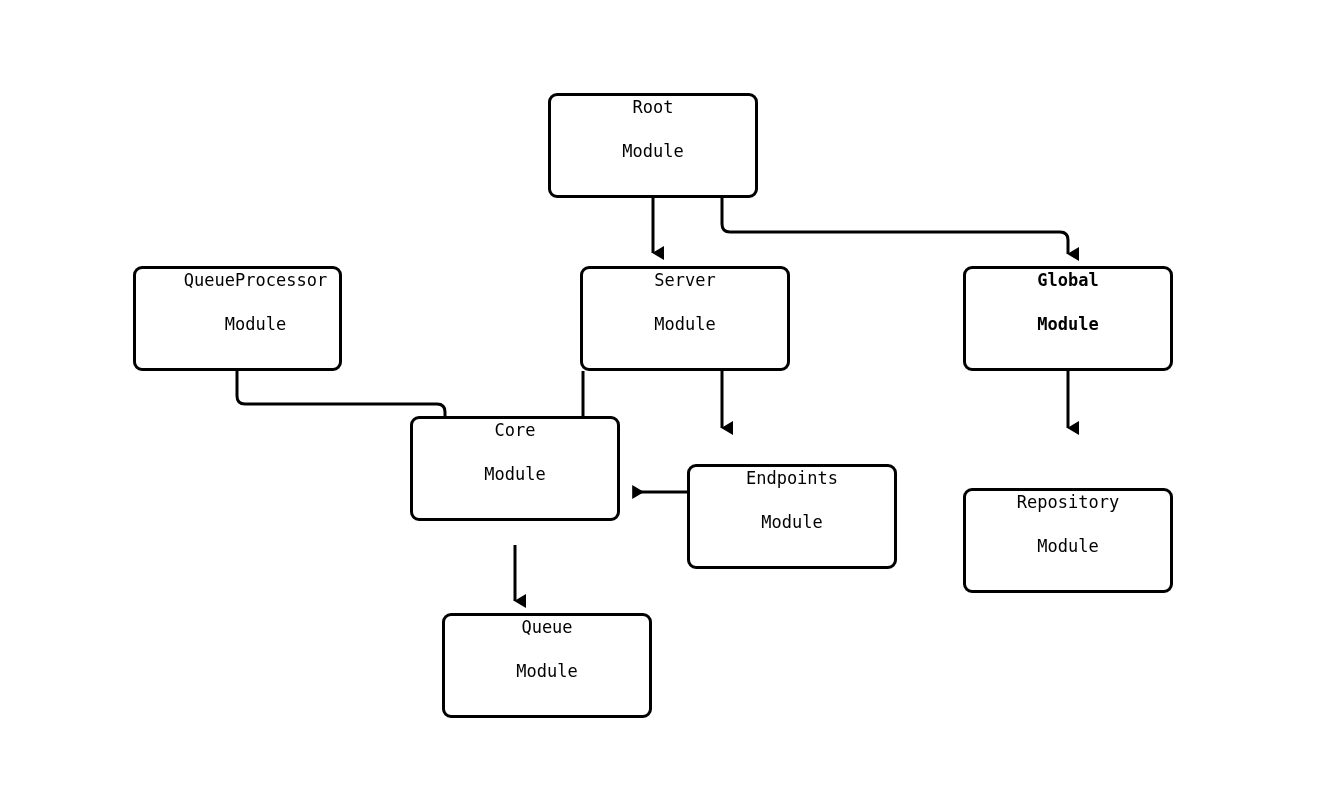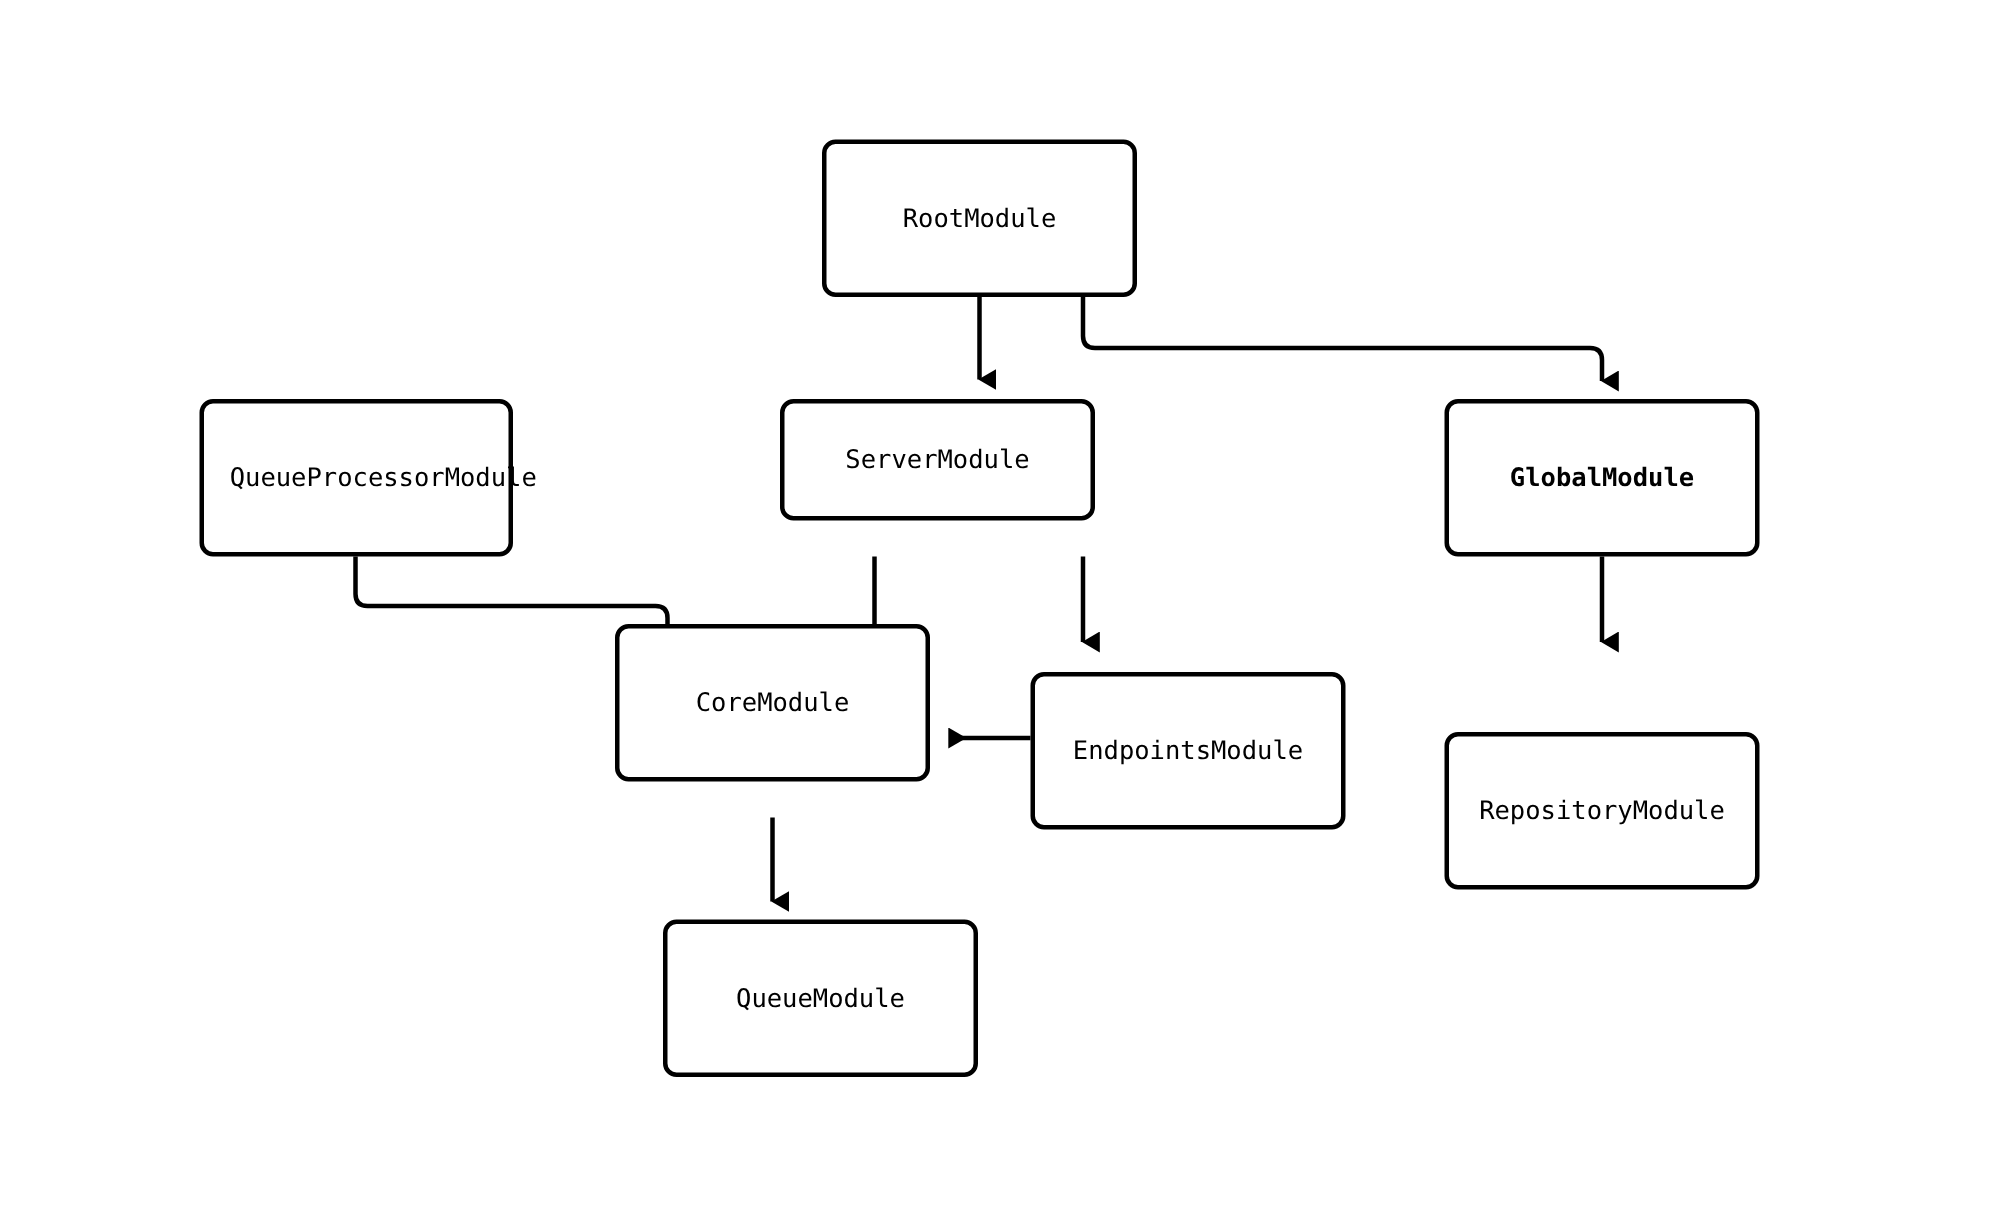--- a/index.html
+++ b/index.html
@@ -28,24 +28,24 @@
     height: 809px;
     pointer-events: none;
   }
   .node {
     position: absolute;
     box-sizing: border-box;
     background: #ffffff;
     border: 3px solid #000000;
     border-radius: 9px;
     display: flex;
-    flex-direction: row;
+    flex-direction: column;
     align-items: center;
-    justify-content: center;
     z-index: 2;
+    gap: 22px;
   }
   .node-label {
     font-family: "DejaVu Sans Mono", "Liberation Mono", monospace;
     font-size: 17px;
     line-height: 22px;
     color: #000000;
     text-align: center;
     white-space: pre;
     letter-spacing: 0px;
   }
@@ -89,36 +89,36 @@
   <div class="node" style="left:548px; top:93px; width:210px; height:105px;">
     <div class="node-label">Root</div>
     <div class="node-label">Module</div>
   </div>
 
   <div class="node" style="left:133px; top:266px; width:209px; height:105px;padding-left:36px;">
     <div class="node-label">QueueProcessor</div>
     <div class="node-label">Module</div>
   </div>
 
-  <div class="node" style="left:520px; top:266px; width:210px; height:81px;">
+  <div class="node" style="left:580px; top:266px; width:210px; height:105px;">
     <div class="node-label">Server</div>
     <div class="node-label">Module</div>
   </div>
 
   <div class="node" style="left:963px; top:266px; width:210px; height:105px;font-weight:bold;">
     <div class="node-label">Global</div>
     <div class="node-label">Module</div>
   </div>
 
   <div class="node" style="left:410px; top:416px; width:210px; height:105px;">
     <div class="node-label">Core</div>
     <div class="node-label">Module</div>
   </div>
 
-  <div class="node" style="left:687px; top:448px; width:210px; height:105px;">
+  <div class="node" style="left:687px; top:464px; width:210px; height:105px;">
     <div class="node-label">Endpoints</div>
     <div class="node-label">Module</div>
   </div>
 
   <div class="node" style="left:963px; top:440px; width:210px; height:105px;margin-top:48px;">
     <div class="node-label">Repository</div>
     <div class="node-label">Module</div>
   </div>
 
   <div class="node" style="left:410px; top:613px; width:210px; height:105px;margin-left:32px;">

